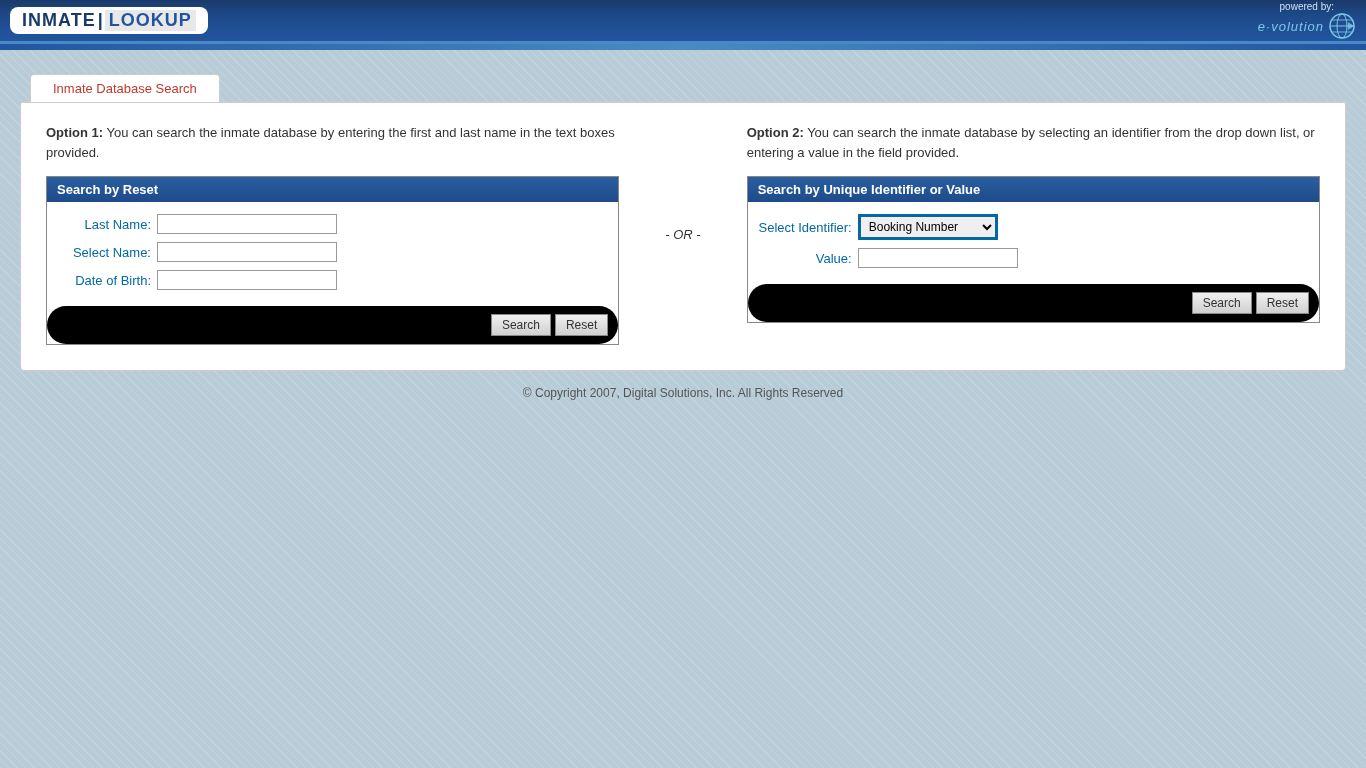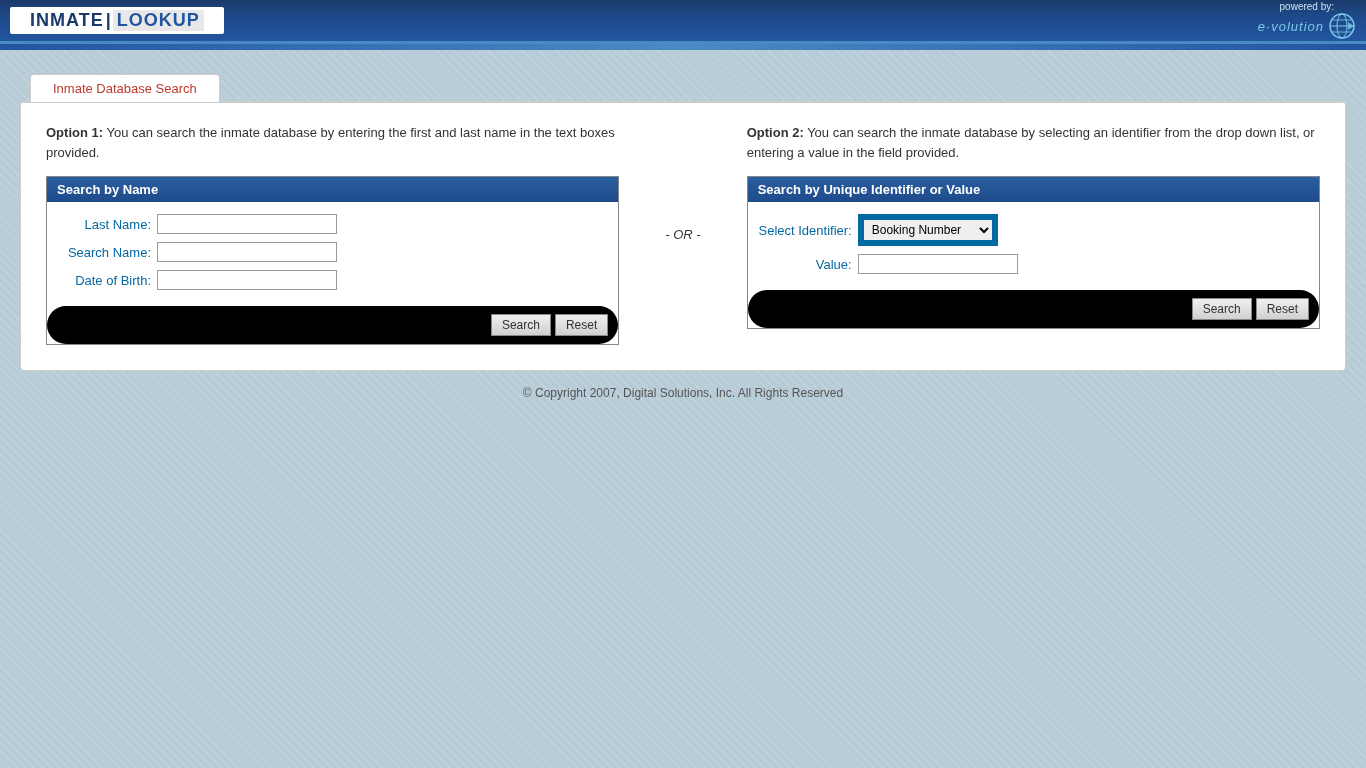--- a/index.html
+++ b/index.html
@@ -29,22 +29,22 @@
       border-bottom: 3px solid #4a8ac4;
     }
 
     #logo-area {
       display: flex;
       align-items: center;
     }
 
     #logo-box {
       background: white;
-      padding: 3px 20px;
-      border-radius: 2px;
+      padding: 3px 12px;
+      border-radius: 8px;
       display: flex;
       align-items: center;
       gap: 2px;
     }
 
     #logo-inmate {
       font-size: 18px;
       font-weight: bold;
       color: #1a3a6b;
       letter-spacing: 1px;
@@ -226,21 +226,21 @@
       padding: 3px 10px;
       font-size: 12px;
       cursor: pointer;
       color: #333;
     }
 
     
     .select-identifier-select {
       padding: 2px 4px;
       font-size: 12px;
-      border: 6px solid #0369a1;
+      border: 3px solid #0369a1;
       min-width: 140px;
     }
 
     
     #footer {
       text-align: center;
       margin-top: 15px;
       font-size: 12px;
       color: #555;
     }
@@ -288,31 +288,31 @@
       <div id="options-layout">
 
         <div id="option1-section">
           <p class="option-description">
             <span class="option-bold">Option 1:</span>
             <span>You can search the inmate database by entering the first and last name in the text boxes provided.</span>
           </p>
 
           <div class="search-box">
             <div class="search-box-header">
-              <span>Search by Name</span>
+              <span>Search by Reset</span>
             </div>
             <div class="search-box-body">
 
               <div class="form-row">
                 <label class="form-label">Last Name:</label>
                 <input class="form-input" type="text" value="" style="">
               </div>
 
               <div class="form-row">
-                <label class="form-label">Search Name:</label>
+                <label class="form-label">Select Name:</label>
                 <input class="form-input" type="text" value="" style="">
               </div>
 
               <div class="form-row">
                 <label class="form-label">Date of Birth:</label>
                 <input class="form-input" type="text" value="" style="">
               </div>
 
             </div>
             <div class="search-box-footer">

